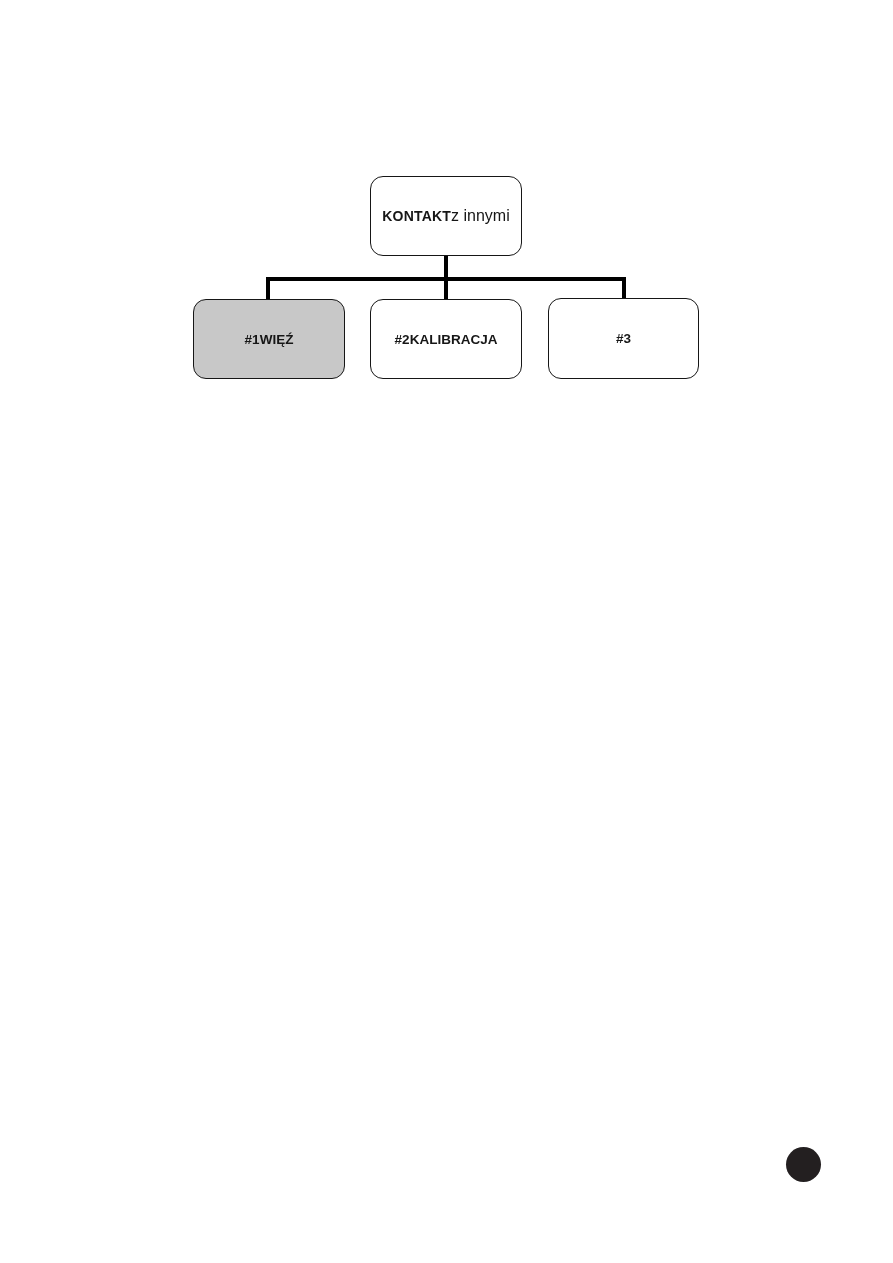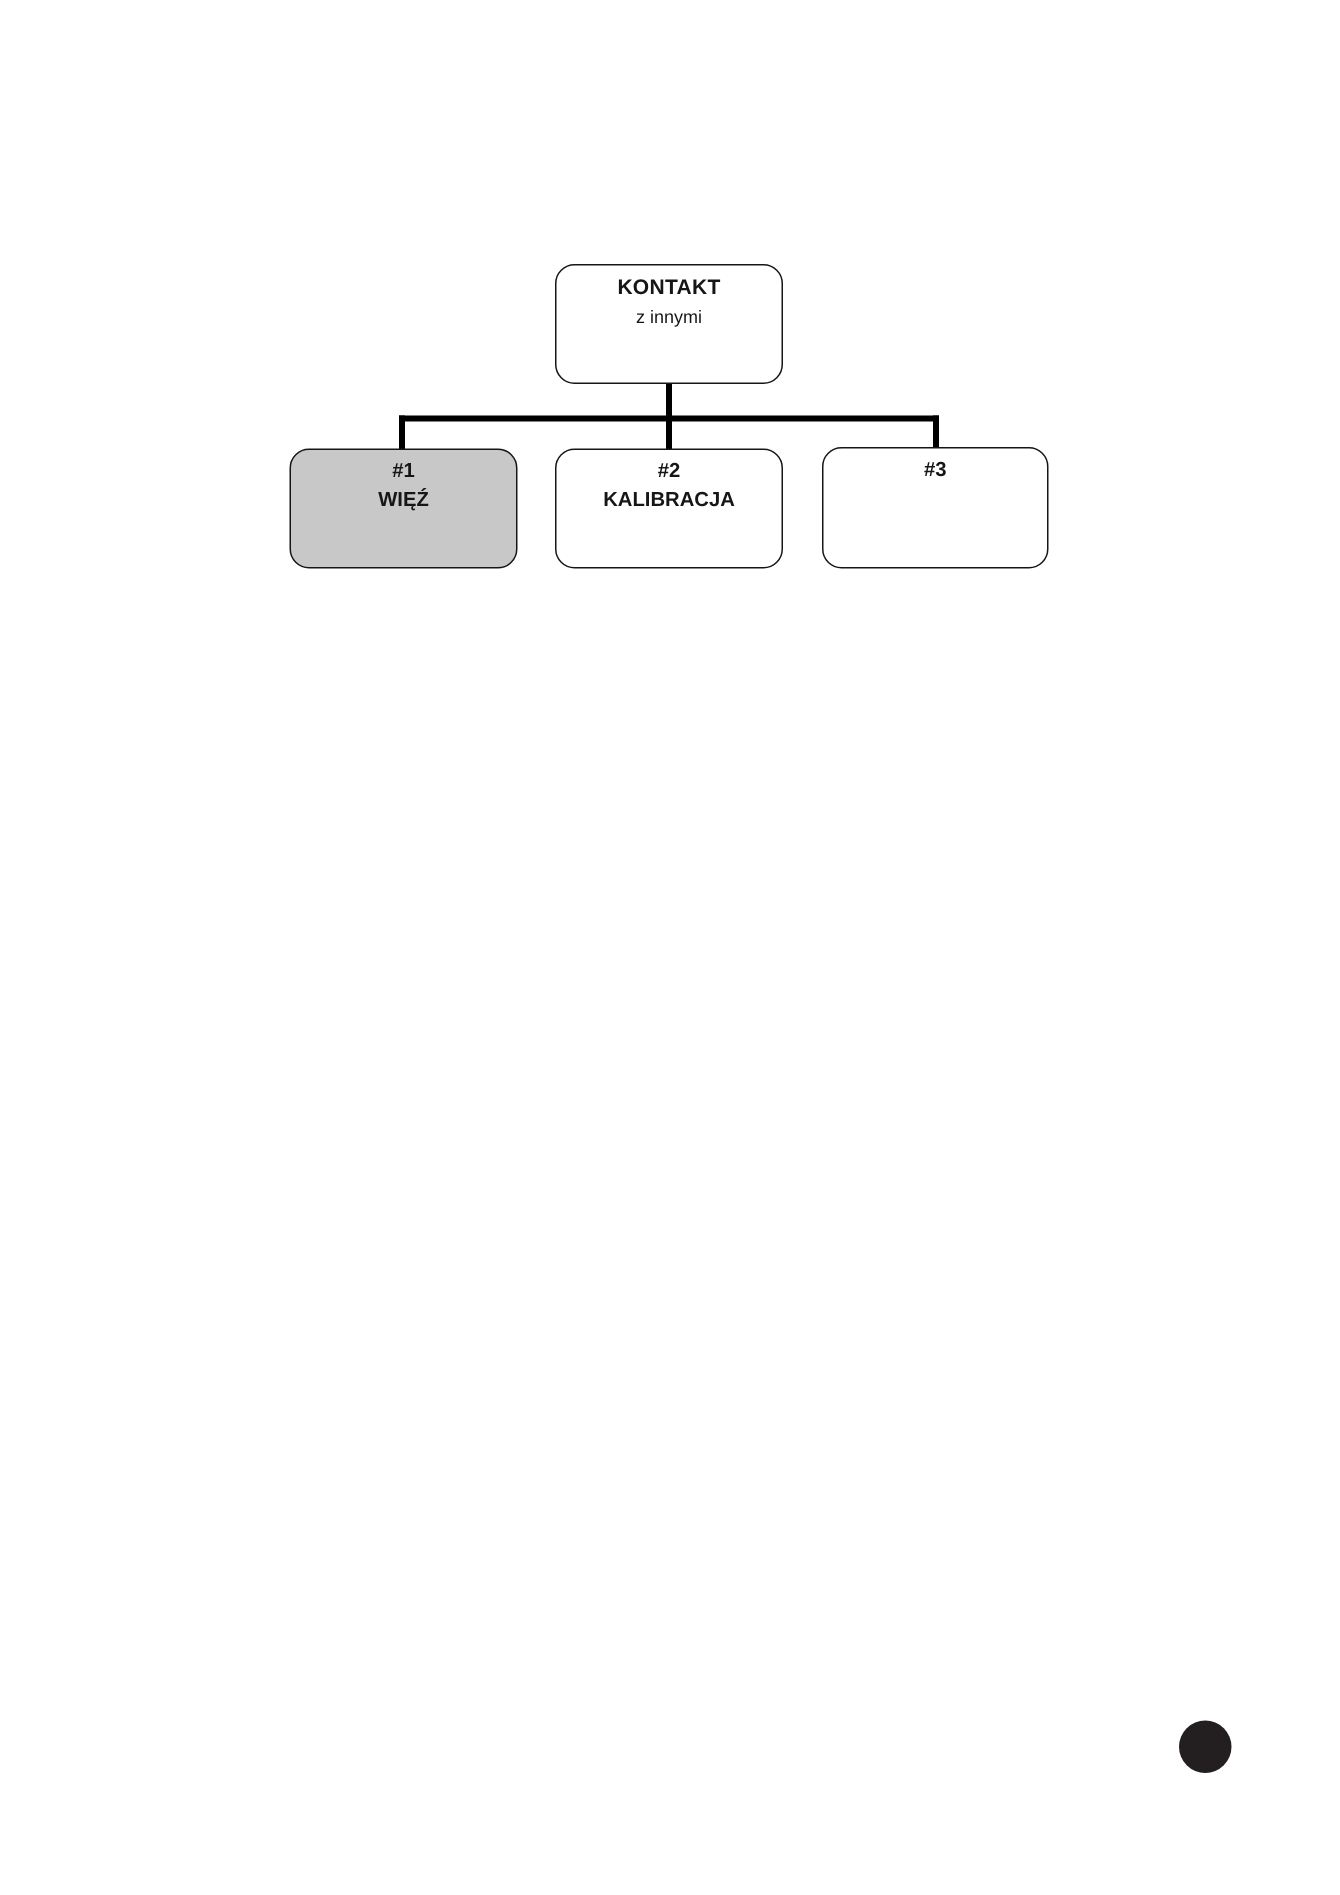--- a/index.html
+++ b/index.html
@@ -32,39 +32,39 @@
   .conn-left-stub   { left: 266px; top: 277px; width: 4px; height: 24px; }
   .conn-right-stub  { left: 622px; top: 277px; width: 4px; height: 23px; }
   
   .node {
     position: absolute;
     box-sizing: border-box;
     border: 1.5px solid #161616;
     border-radius: 13px;
     background: #ffffff;
     display: flex;
-    flex-direction: column;
+    flex-direction: row;
     align-items: center;
-    justify-content: flex-start;
+    justify-content: center;
     text-align: center;
     padding: 4px 8px;
     color: #161616;
   }
   .node-root  { left: 370px; top: 176px; width: 152px; height: 80px; }
   .node-c1    { left: 193px; top: 299px; width: 152px; height: 80px; background: #c8c8c8; }
   .node-c2    { left: 370px; top: 299px; width: 152px; height: 80px; }
   .node-c3    { left: 548px; top: 298px; width: 151px; height: 81px; }
   .node-title {
     font-size: 14px;
     font-weight: bold;
     line-height: 20px;
     letter-spacing: 0.2px;
   }
   .node-sub {
-    font-size: 12px;
+    font-size: 16px;
     font-weight: normal;
     line-height: 20px;
   }
   .node-number {
     font-size: 13.5px;
     font-weight: bold;
     line-height: 19px;
   }
   .node-label {
     font-size: 13.5px;

